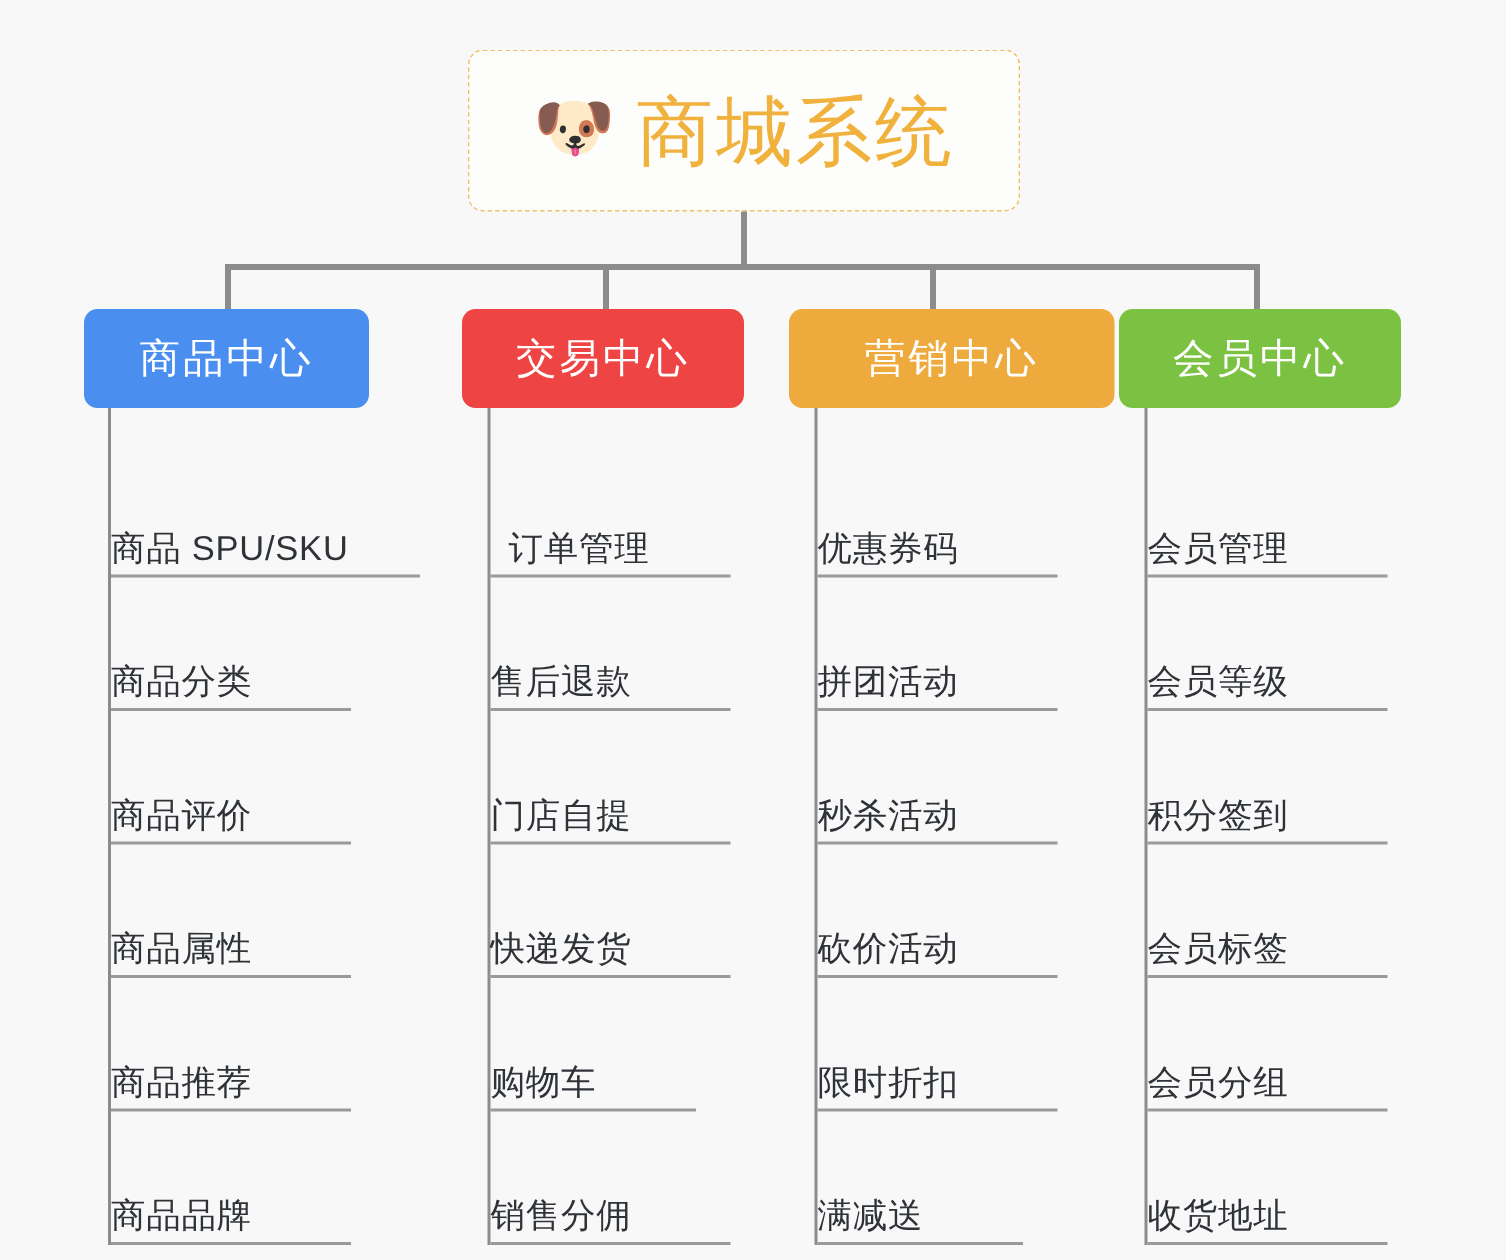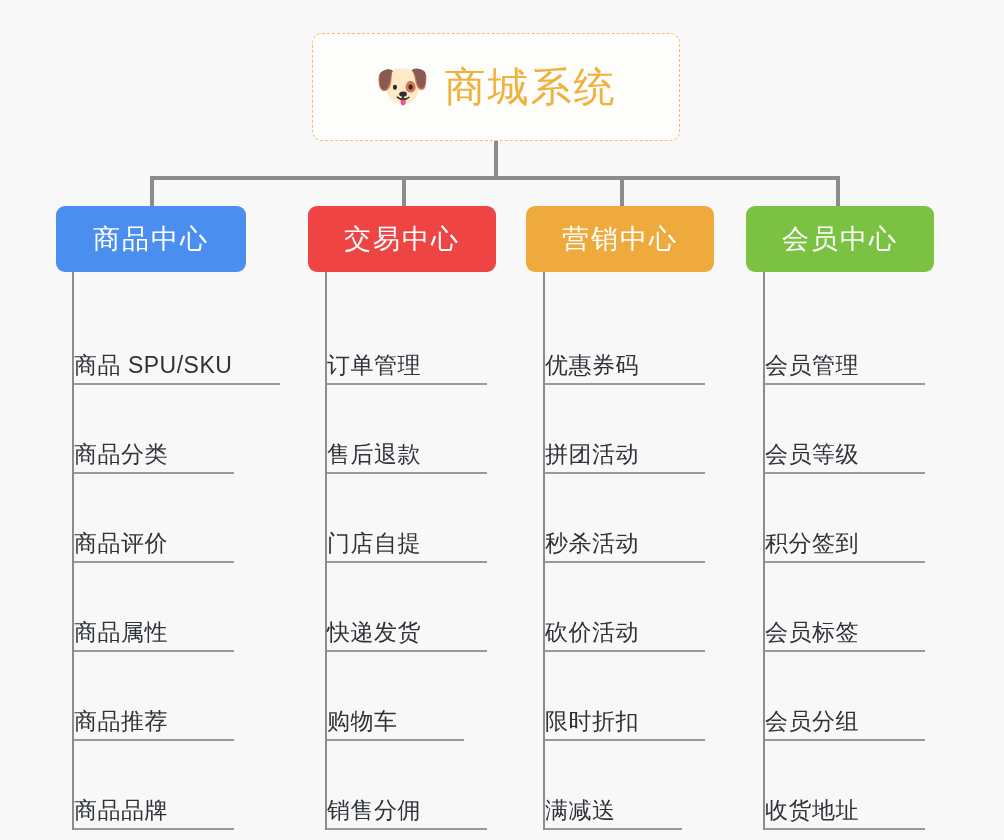--- a/index.html
+++ b/index.html
@@ -36,21 +36,21 @@
     justify-content: center;
     gap: 14px;
   }
   .root-emoji {
     font-size: 44px;
     line-height: 1;
     display: block;
     margin-top: -2px;
   }
   .root-label {
-    font-size: 41px;
+    font-size: 51px;
     color: #f0b23c;
     letter-spacing: 2px;
     line-height: 1;
     white-space: nowrap;
   }
 
   
   .conn-stem {
     position: absolute;
     left: 494px;
@@ -96,21 +96,21 @@
     display: flex;
     align-items: center;
     justify-content: center;
     color: #ffffff;
     font-size: 27px;
     letter-spacing: 2px;
     white-space: nowrap;
   }
   .column.c1 .cat-box { width: 190px; background: #4a8ef0; }
   .column.c2 .cat-box { width: 188px; background: #e25c5c; }
-  .column.c3 .cat-box { width: 188px; background: #eeaa3c; }
+  .column.c3 .cat-box { width: 217px; background: #eeaa3c; }
   .column.c4 .cat-box { width: 188px; background: #7cc242; }
 
   
   .leaf-list {
     position: relative;
     margin-left: 16px;
     border-left: 2.5px solid #8c8c8c;
     padding-top: 24px;
   }
   .column.c2 .leaf-list,
@@ -188,21 +188,21 @@
     </div>
   </div>
 
   <div class="column c2">
     <div class="cat-box" style="background: #ef4444;">
       <span>交易中心</span>
     </div>
     <div class="leaf-list" style="border-left-color: rgb(140, 140, 140);">
       <div class="leaf-item">
         <span class="leaf-underline" style="width: 160px; background: rgb(154, 154, 154);"></span>
-        <span class="leaf-text" style="color: rgb(47, 51, 56);">订单管理</span>
+        <span class="leaf-text" style="color: rgb(47, 51, 56); margin-left: 12px;">订单管理</span>
       </div>
       <div class="leaf-item">
         <span class="leaf-underline" style="width: 160px; background: rgb(154, 154, 154);"></span>
         <span class="leaf-text" style="color: rgb(47, 51, 56);">售后退款</span>
       </div>
       <div class="leaf-item">
         <span class="leaf-underline" style="width: 160px; background: rgb(154, 154, 154);"></span>
         <span class="leaf-text" style="color: rgb(47, 51, 56);">门店自提</span>
       </div>
       <div class="leaf-item">

